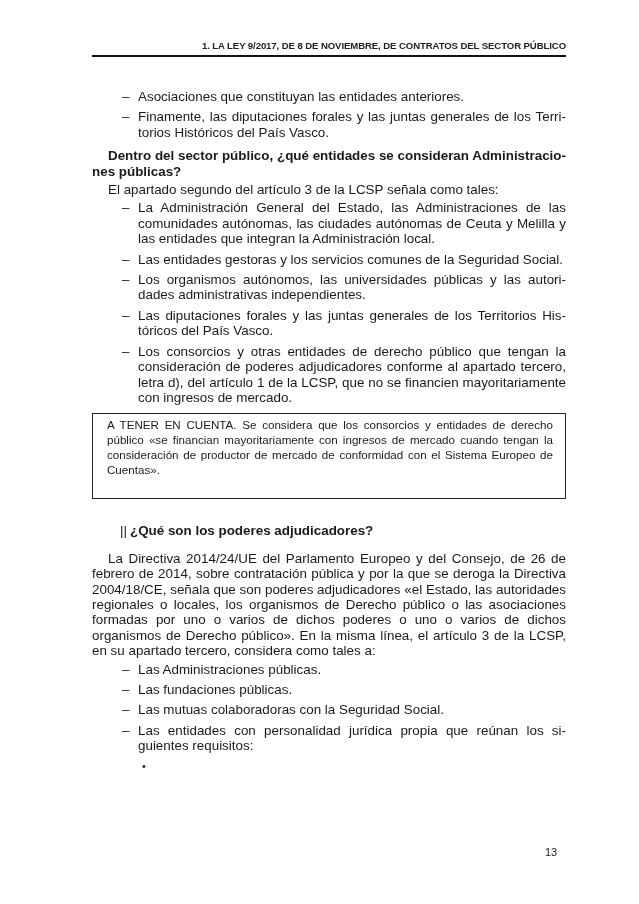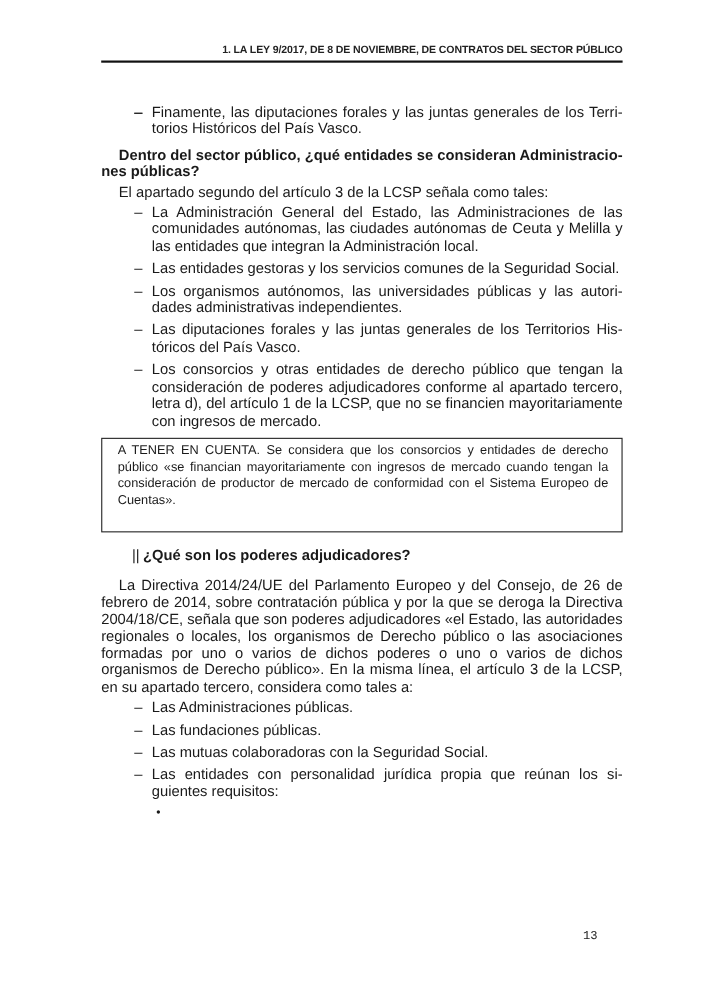--- a/index.html
+++ b/index.html
@@ -13,35 +13,35 @@
   .dash-list { list-style: none; margin: 0; padding: 0; }
   .dash-list li { position: relative; padding-left: 46px; text-align: justify; margin-bottom: 5px; }
   .dash-list li .mark { position: absolute; left: 30px; top: 0; }
   .bullet-list { list-style: none; margin: 0; padding: 0; }
   .bullet-list li { position: relative; padding-left: 61px; text-align: justify; }
   .bullet-list li .mark { position: absolute; left: 50px; top: 0; font-size: 11px; }
   .q-heading { font-weight: bold; text-indent: 16px; margin-top: 8px; }
   .indent { text-indent: 16px; }
   b { font-weight: normal; }
   .note-box { border: 1.5px solid #222; padding: 3px 12px 21px 14px; font-size: 11.6px; line-height: 15px; margin-top: 8px; text-align: justify; }
-  .section-heading { font-weight: bold; margin-top: 13px; padding-left: 28px; font-size: 13.4px; }
+  .section-heading { font-weight: bold; margin-top: 24px; padding-left: 28px; font-size: 13.4px; }
   .section-heading .bars { font-weight: normal; margin-right: 3px; }
-  .page-number { position: absolute; left: 530px; top: 846px; font-size: 11px; color: #222; font-family: Liberation Mono, monospace; }
+  .page-number { position: absolute; left: 545px; top: 846px; font-size: 11px; color: #222; }
 </style>
 </head>
 <body>
 
 <div class="header">
   <div class="header-title">1. LA LEY 9/2017, DE 8 DE NOVIEMBRE, DE CONTRATOS DEL SECTOR PÚBLICO</div>
   <div class="header-rule"></div>
 </div>
 
 <div class="content">
   <ul class="dash-list">
-    <li><span class="mark">–</span></li>
+    <li><span class="mark">–</span><span>Asociaciones que constituyan las entidades anteriores.</span></li>
     <li><span class="mark">–</span><span>Finamente, las diputaciones forales y las juntas generales de los Terri­torios Históricos del País Vasco.</span></li>
   </ul>
 
   <p class="q-heading">Dentro del sector público, ¿qué entidades se consideran Administracio­nes públicas?</p>
 
   <p class="indent" style="margin-top:3px;margin-bottom:3px;"><span>El </span><b>apartado segundo del artículo 3 de la LCSP</b><span> señala como tales:</span></p>
 
   <ul class="dash-list">
     <li><span class="mark">–</span><span>La Administración General del Estado, las Administraciones de las comunidades autónomas, las ciudades autónomas de Ceuta y Melilla y las entidades que integran la Administración local.</span></li>
     <li><span class="mark">–</span><span>Las entidades gestoras y los servicios comunes de la Seguridad Social.</span></li>

